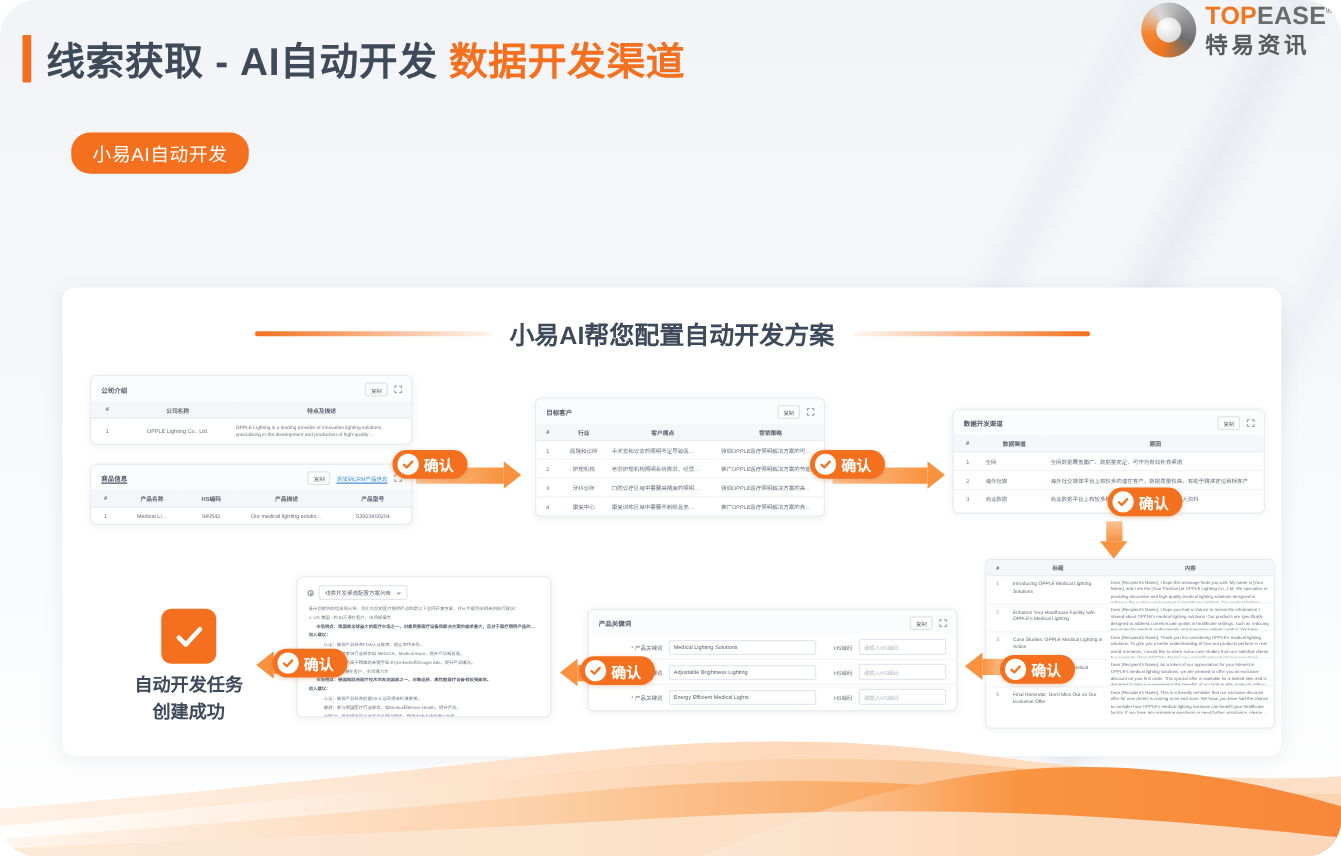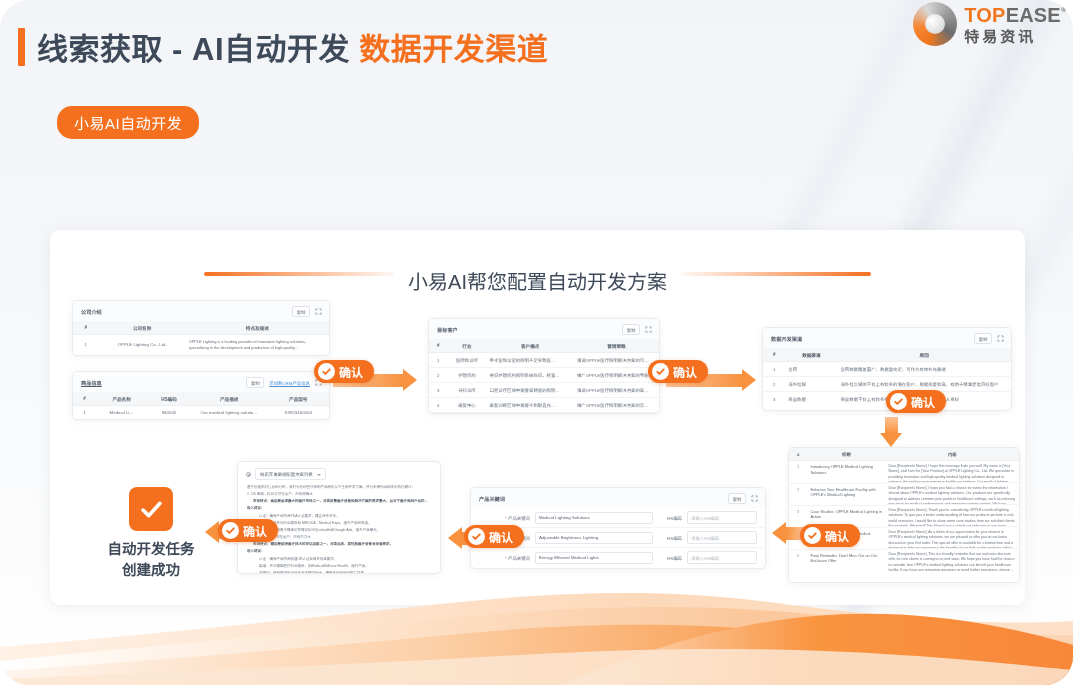--- a/index.html
+++ b/index.html
@@ -39,21 +39,21 @@
   }
   .logo-text { line-height: 1; }
   .logo-en {
     font-size: 20px; font-weight: bold; letter-spacing: .2px;
     display: flex; align-items: flex-start;
   }
   .logo-en .top { color: #f0761f; }
   .logo-en .ease { color: #6b6b6b; }
   .logo-en .reg { font-size: 8px; color: #6b6b6b; margin-top: 1px; }
   .logo-cn {
-    font-size: 15px; font-weight: bold; color: #5a5a5a;
+    font-size: 18px; font-weight: bold; color: #5a5a5a;
     letter-spacing: 3px; margin-top: 4px;
   }
 
   
   .header {
     position: absolute; left: 18px; top: 24px;
     display: flex; align-items: center; gap: 12px;
   }
   .header .bar {
     width: 7px; height: 38px; background: #f4701f; border-radius: 1px;
@@ -94,22 +94,22 @@
     box-shadow: 0 2px 14px rgba(120,130,145,0.13);
   }
   .board-title-row {
     display: flex; align-items: center; justify-content: center;
     gap: 0; margin-top: 22px;
   }
   .tline { height: 4px; width: 190px; border-radius: 2px; }
   .tline.left  { background: linear-gradient(90deg, #f4701f 0%, rgba(244,112,31,0.05) 100%); }
   .tline.right { background: linear-gradient(270deg, #f4701f 0%, rgba(244,112,31,0.05) 100%); }
   .board-title {
-    font-size: 20px; font-weight: normal; color: #3e4a59;
-    padding: 0 14px; white-space: nowrap; margin-top: 14px;
+    font-size: 20px; font-weight: bold; color: #3e4a59;
+    padding: 0 14px; white-space: nowrap;
   }
 
   
   .mini {
     position: absolute;
     background: #ffffff;
     border: 1px solid #e9ecef;
     border-radius: 5px;
     box-shadow: 0 1px 6px rgba(130,140,155,0.12);
     overflow: hidden;

